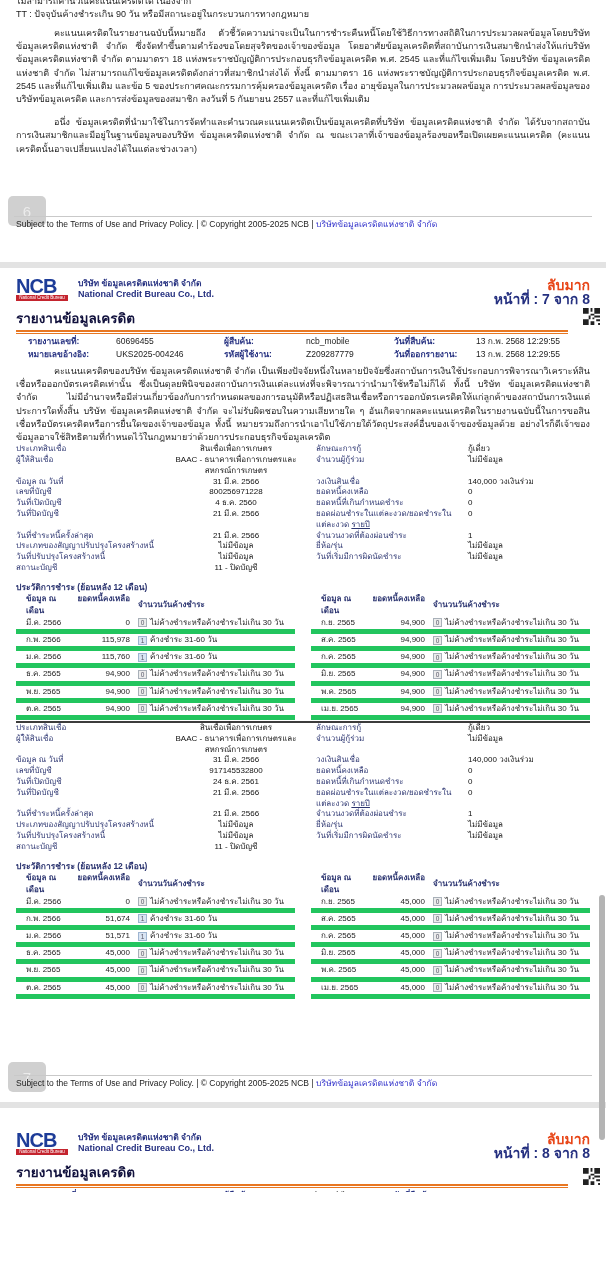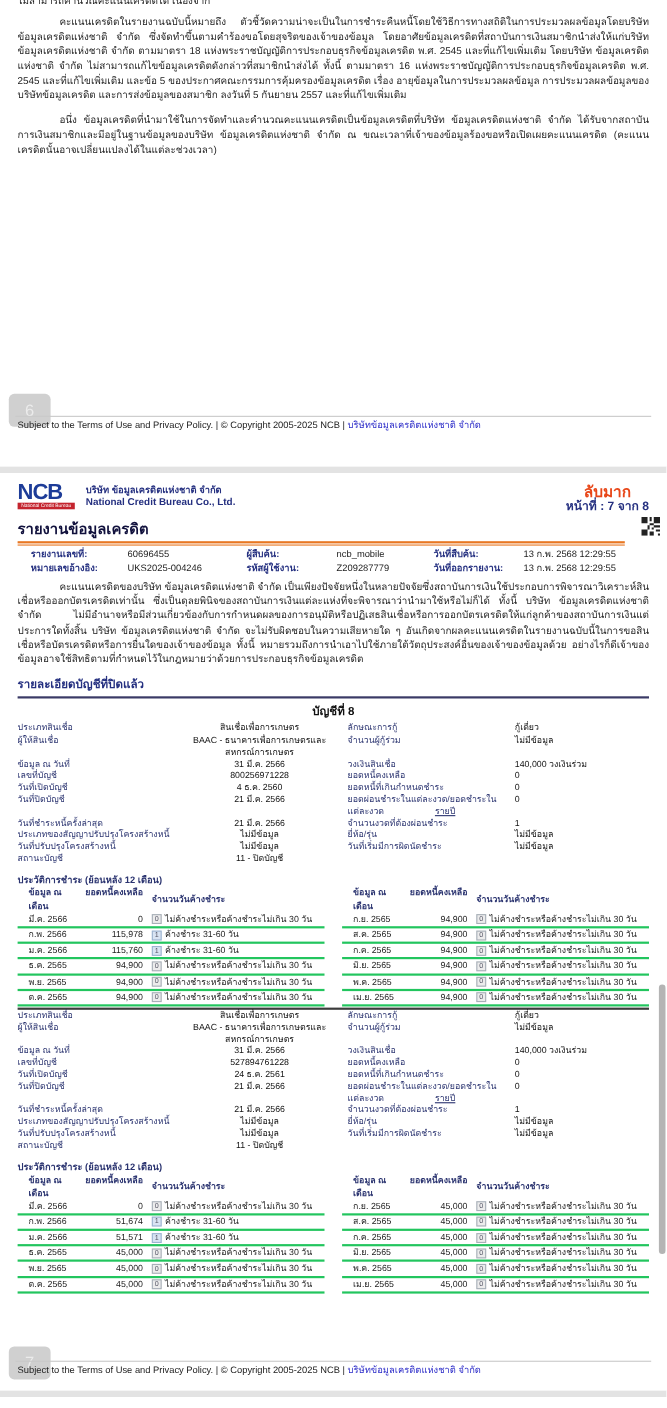--- a/index.html
+++ b/index.html
@@ -1,19 +1,19 @@
 <!DOCTYPE html>
 <html><head>
 <meta charset="utf-8">
 <style>
   * { margin:0; padding:0; box-sizing:border-box; }
   html,body { width:606px; height:1280px; overflow:hidden; background:#fff;
     font-family:"Liberation Sans", sans-serif; color:#1c1c1c; }
   .page { position:relative; background:#fff; padding:0 16px; overflow:hidden; }
-  .p6 { height:424px; }
+  .p6 { height:262px; }
   .p7 { height:834px; }
   .p8 { height:84px; padding-top:24px; }
   .sep { height:6px; background:#e3e3e3; }
 
   .legend { font-size:9px; line-height:13px; }
   .cut { margin-top:-5px; }
   .small { font-size:9px; line-height:13.2px; text-align:justify; }
   .indent { text-indent:38px; }
   .mt6 { margin-top:6px; } .mt10 { margin-top:10px; }
 
@@ -27,61 +27,62 @@
 
   
   .hdr { display:flex; align-items:flex-start; padding-top:10px; }
   .p8 .hdr { padding-top:0; }
   .logo { width:56px; }
   .logo-ncb { color:#1d3c98; font-weight:bold; font-size:20px; line-height:17px; letter-spacing:-1px; }
   .logo-band { background:#c4242e; color:#fff; font-size:4.5px; line-height:6px; text-align:center; width:52px; }
   .co { margin-left:6px; flex:1; }
   .co-th { font-size:8.5px; line-height:11px; font-weight:bold; color:#253080; }
   .co-en { font-size:9px; line-height:11px; font-weight:bold; color:#253080; }
-  .hright { text-align:center; }
+  .hright { text-align:right; }
   .confidential { color:#e84618; font-size:14px; line-height:15px; font-weight:bold; }
-  .pageno { font-size:11px; line-height:13px; font-weight:bold; color:#253080; }
+  .pageno { font-size:14px; line-height:13px; font-weight:bold; color:#253080; }
   .rpt-title { font-size:13.5px; font-weight:bold; color:#10103c; margin-top:1px; }
   .orange-rule { height:4px; border-top:2px solid #e87722; border-bottom:1px solid #e87722; margin-right:22px; margin-top:1px; }
   .qr { position:absolute; width:17px; height:17px; background:#fff; }
   .meta { display:flex; font-size:8.5px; line-height:10.5px; margin-top:2px;justify-content:flex-end; }
   .m-l { color:#253080; font-weight:bold; }
   .m1 { width:100px; padding-left:12px; } .m2 { width:108px; } .m3 { width:82px; }
   .m4 { width:88px; } .m5 { width:82px; } .m6 { flex:1; }
 
   
   .section-title { font-size:10.5px; font-weight:bold; color:#253080; margin-top:7px;
     padding-bottom:3px; border-bottom:2px solid #3a3a66; }
   .acct-title { text-align:center; font-weight:bold; font-size:10.5px; color:#111; margin:3px 0 2px; }
   .frow { display:flex; font-size:8px; line-height:10.8px; }
   .fl  { width:148px; color:#2b3470; }
   .fv1 { width:152px; color:#111; padding-right:8px;text-align:center; }
   .fl2 { flex:1; color:#2b3470; }
   .fv2 { width:122px; text-align:left; color:#111; }
-  .uln { text-decoration:underline;margin-left:44px; }
+  .uln { text-decoration:underline; }
   .hist-title { font-size:8.5px; font-weight:bold; color:#2b3470; margin-top:7px; line-height:12px; }
   .htable { display:flex; gap:16px; }
   .hcol { flex:1; }
   .hh { display:flex; font-weight:bold; color:#2b3470; font-size:8px; line-height:12px; }
-  .hr { display:flex; font-size:8px; line-height:12.2px; border-bottom:2px solid #22c55e; align-items:center; }
+  .hr { display:flex; font-size:8px; line-height:12.2px; border-bottom:5px solid #22c55e; align-items:center; }
   .hm { width:58px; padding-left:10px; } .hb { width:56px; text-align:right; }
   .hs { flex:1; padding-left:8px; display:flex; align-items:center; gap:3px; }
   .bdg { width:9px; height:9px; border:1px solid #a8b0b8; background:#ececec; font-size:6.5px;
     line-height:8px; text-align:center; color:#556; flex:none; }
   .bdg.c1 { background:#d9e4f3; border-color:#9db4d0; }
   .thick { border-top:2px solid #3c3c3c; margin-top:1px; }
 
   .scroll-thumb { position:absolute; right:1px; top:895px; width:6px; height:245px;
     background:#b4b4b4; border-radius:3px; }
 </style>
 </head>
 <body>
 
 <div class="page p6">
   <div class="legend cut">ไม่สามารถคำนวณคะแนนเครดิตได้ เนื่องจาก</div>
+  <div class="legend">TT : ปัจจุบันค้างชำระเกิน 90 วัน หรือมีสถานะอยู่ในกระบวนการทางกฎหมาย</div>
   <p class="small indent mt6">คะแนนเครดิตในรายงานฉบับนี้หมายถึง ตัวชี้วัดความน่าจะเป็นในการชำระคืนหนี้โดยใช้วิธีการทางสถิติในการประมวลผลข้อมูลโดยบริษัท ข้อมูลเครดิตแห่งชาติ จำกัด ซึ่งจัดทำขึ้นตามคำร้องขอโดยสุจริตของเจ้าของข้อมูล โดยอาศัยข้อมูลเครดิตที่สถาบันการเงินสมาชิกนำส่งให้แก่บริษัท ข้อมูลเครดิตแห่งชาติ จำกัด ตามมาตรา 18 แห่งพระราชบัญญัติการประกอบธุรกิจข้อมูลเครดิต พ.ศ. 2545 และที่แก้ไขเพิ่มเติม โดยบริษัท ข้อมูลเครดิตแห่งชาติ จำกัด ไม่สามารถแก้ไขข้อมูลเครดิตดังกล่าวที่สมาชิกนำส่งได้ ทั้งนี้ ตามมาตรา 16 แห่งพระราชบัญญัติการประกอบธุรกิจข้อมูลเครดิต พ.ศ. 2545 และที่แก้ไขเพิ่มเติม และข้อ 5 ของประกาศคณะกรรมการคุ้มครองข้อมูลเครดิต เรื่อง อายุข้อมูลในการประมวลผลข้อมูล การประมวลผลข้อมูลของบริษัทข้อมูลเครดิต และการส่งข้อมูลของสมาชิก ลงวันที่ 5 กันยายน 2557 และที่แก้ไขเพิ่มเติม</p>
   <p class="small indent mt10">อนึ่ง ข้อมูลเครดิตที่นำมาใช้ในการจัดทำและคำนวณคะแนนเครดิตเป็นข้อมูลเครดิตที่บริษัท ข้อมูลเครดิตแห่งชาติ จำกัด ได้รับจากสถาบันการเงินสมาชิกและมีอยู่ในฐานข้อมูลของบริษัท ข้อมูลเครดิตแห่งชาติ จำกัด ณ ขณะเวลาที่เจ้าของข้อมูลร้องขอหรือเปิดเผยคะแนนเครดิต (คะแนนเครดิตนั้นอาจเปลี่ยนแปลงได้ในแต่ละช่วงเวลา)</p>
   <div class="badge" style="bottom:36px">6</div>
   <div class="foot-line" style="bottom:45px"></div>
   <div class="foot" style="bottom:32px">
     <span>Subject to the Terms of Use and Privacy Policy. | © Copyright 2005-2025 NCB | </span><span class="flink">บริษัทข้อมูลเครดิตแห่งชาติ จำกัด</span>
   </div>
 </div>
 
 <div class="sep"></div>
@@ -118,24 +119,22 @@
     <div class="m1 m-l">หมายเลขอ้างอิง:</div>
     <div class="m2">UKS2025-004246</div>
     <div class="m3 m-l">รหัสผู้ใช้งาน:</div>
     <div class="m4">Z209287779</div>
     <div class="m5 m-l">วันที่ออกรายงาน:</div>
     <div class="m6">13 ก.พ. 2568 12:29:55</div>
   </div>
 
   <p class="small indent mt6">คะแนนเครดิตของบริษัท ข้อมูลเครดิตแห่งชาติ จำกัด เป็นเพียงปัจจัยหนึ่งในหลายปัจจัยซึ่งสถาบันการเงินใช้ประกอบการพิจารณาวิเคราะห์สินเชื่อหรือออกบัตรเครดิตเท่านั้น ซึ่งเป็นดุลยพินิจของสถาบันการเงินแต่ละแห่งที่จะพิจารณาว่านำมาใช้หรือไม่ก็ได้ ทั้งนี้ บริษัท ข้อมูลเครดิตแห่งชาติ จำกัด ไม่มีอำนาจหรือมีส่วนเกี่ยวข้องกับการกำหนดผลของการอนุมัติหรือปฏิเสธสินเชื่อหรือการออกบัตรเครดิตให้แก่ลูกค้าของสถาบันการเงินแต่ประการใดทั้งสิ้น บริษัท ข้อมูลเครดิตแห่งชาติ จำกัด จะไม่รับผิดชอบในความเสียหายใด ๆ อันเกิดจากผลคะแนนเครดิตในรายงานฉบับนี้ในการขอสินเชื่อหรือบัตรเครดิตหรือการยื่นใดของเจ้าของข้อมูล ทั้งนี้ หมายรวมถึงการนำเอาไปใช้ภายใต้วัตถุประสงค์อื่นของเจ้าของข้อมูลด้วย อย่างไรก็ดีเจ้าของข้อมูลอาจใช้สิทธิตามที่กำหนดไว้ในกฎหมายว่าด้วยการประกอบธุรกิจข้อมูลเครดิต</p>
 
-  <div class="section-title">รายละเอียดบัญชีที่ปิดแล้ว</div>
   <div id="accounts">
       <div class="acct">
-        <div class="acct-title">บัญชีที่ 8</div>
         <div class="frow">
           <div class="fl">ประเภทสินเชื่อ</div>
           <div class="fv1">สินเชื่อเพื่อการเกษตร</div>
           <div class="fl2">ลักษณะการกู้</div>
           <div class="fv2">กู้เดี่ยว</div>
         </div>
         <div class="frow">
           <div class="fl">ผู้ให้สินเชื่อ</div>
           <div class="fv1">BAAC - ธนาคารเพื่อการเกษตรและสหกรณ์การเกษตร</div>
           <div class="fl2">จำนวนผู้กู้ร่วม</div>
@@ -318,21 +317,21 @@
           <div class="fv2">ไม่มีข้อมูล</div>
         </div>
         <div class="frow">
           <div class="fl">ข้อมูล ณ วันที่</div>
           <div class="fv1">31 มี.ค. 2566</div>
           <div class="fl2">วงเงินสินเชื่อ</div>
           <div class="fv2">140,000 วงเงินร่วม</div>
         </div>
         <div class="frow">
           <div class="fl">เลขที่บัญชี</div>
-          <div class="fv1">527894761228</div>
+          <div class="fv1">917145532800</div>
           <div class="fl2">ยอดหนี้คงเหลือ</div>
           <div class="fv2">0</div>
         </div>
         <div class="frow">
           <div class="fl">วันที่เปิดบัญชี</div>
           <div class="fv1">24 ธ.ค. 2561</div>
           <div class="fl2">ยอดหนี้ที่เกินกำหนดชำระ</div>
           <div class="fv2">0</div>
         </div>
         <div class="frow">

